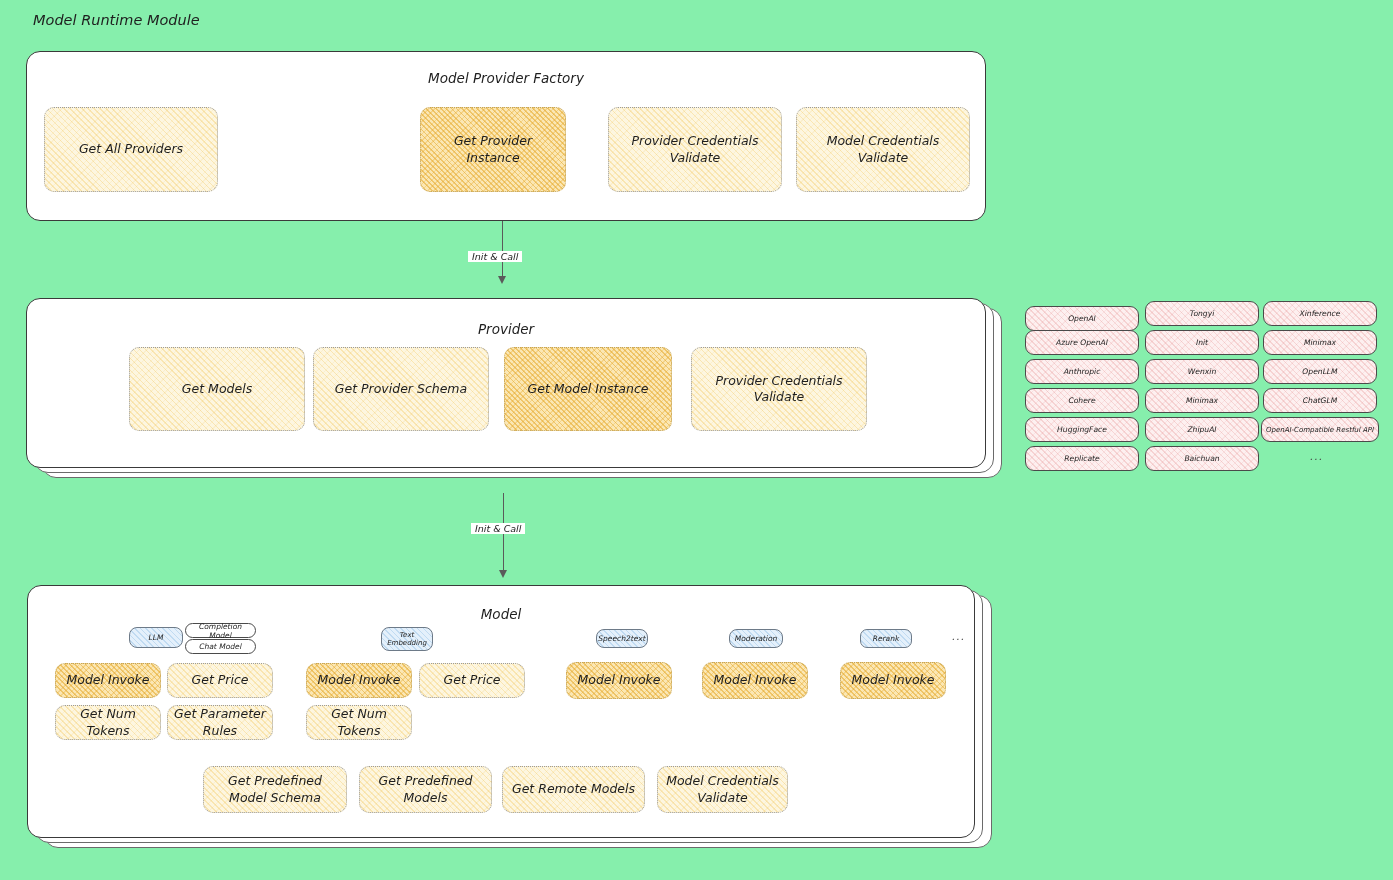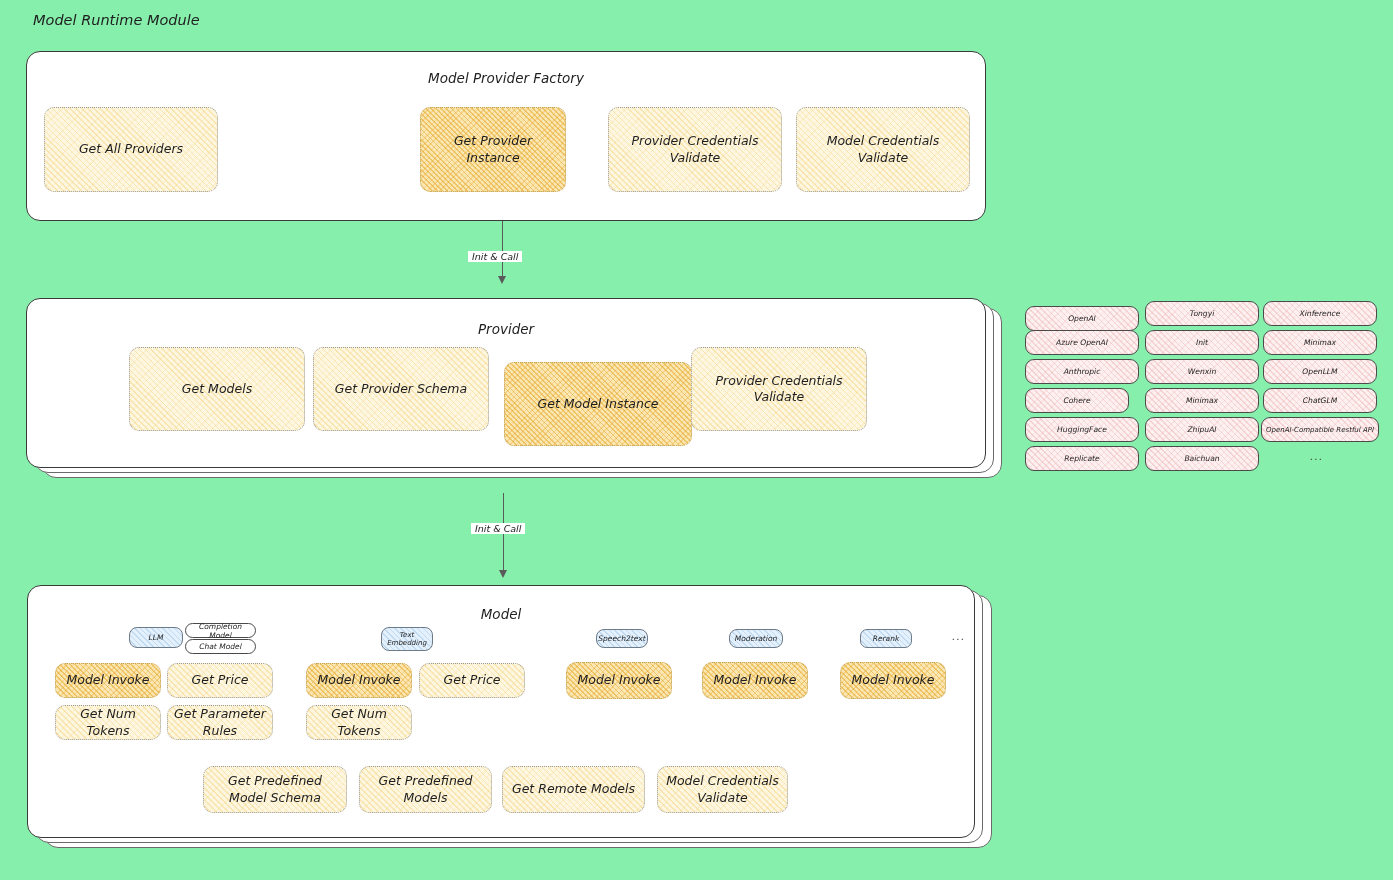--- a/index.html
+++ b/index.html
@@ -177,37 +177,37 @@
   <div class="card" style="left:26px; top:298px; width:960px; height:170px;">
     <div class="card-title hand" style="top:22px;">Provider</div>
   </div>
 
   <div class="mbox" style="left:129px; top:347px; width:176px; height:84px;">
     <span>Get Models</span>
   </div>
   <div class="mbox" style="left:313px; top:347px; width:176px; height:84px;">
     <span>Get Provider Schema</span>
   </div>
-  <div class="mbox strong" style="left:504px; top:347px; width:188px; height:84px;margin-top:15px;">
+  <div class="mbox strong" style="left:504px; top:347px; width:168px; height:84px;">
     <span>Get Model Instance</span>
   </div>
   <div class="mbox" style="left:691px; top:347px; width:176px; height:84px;">
     <span>Provider Credentials Validate</span>
   </div>
 
   <div class="pill" style="left:1025px; top:306px; width:114px; height:25px;">
     <span>OpenAI</span>
   </div>
   <div class="pill" style="left:1025px; top:330px; width:114px; height:25px;">
     <span>Azure OpenAI</span>
   </div>
   <div class="pill" style="left:1025px; top:359px; width:114px; height:25px;">
     <span>Anthropic</span>
   </div>
-  <div class="pill" style="left:1025px; top:388px; width:104px; height:25px;">
+  <div class="pill" style="left:1025px; top:388px; width:114px; height:25px;">
     <span>Cohere</span>
   </div>
   <div class="pill" style="left:1025px; top:417px; width:114px; height:25px;">
     <span>HuggingFace</span>
   </div>
   <div class="pill" style="left:1025px; top:446px; width:114px; height:25px;">
     <span>Replicate</span>
   </div>
 
   <div class="pill" style="left:1145px; top:301px; width:114px; height:25px;">

